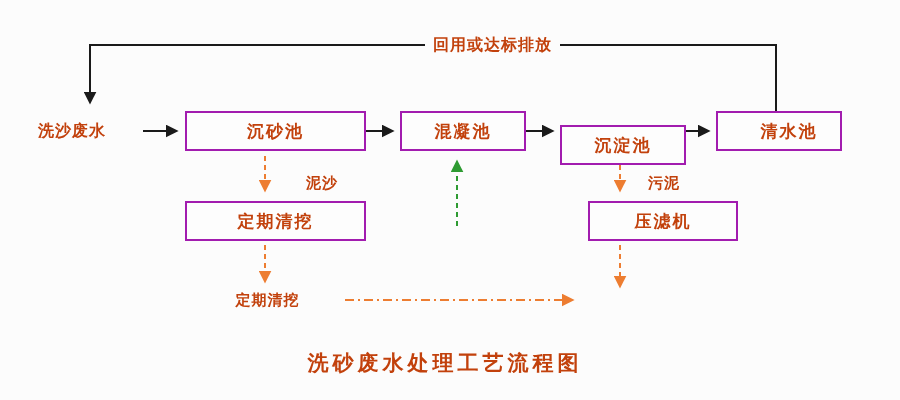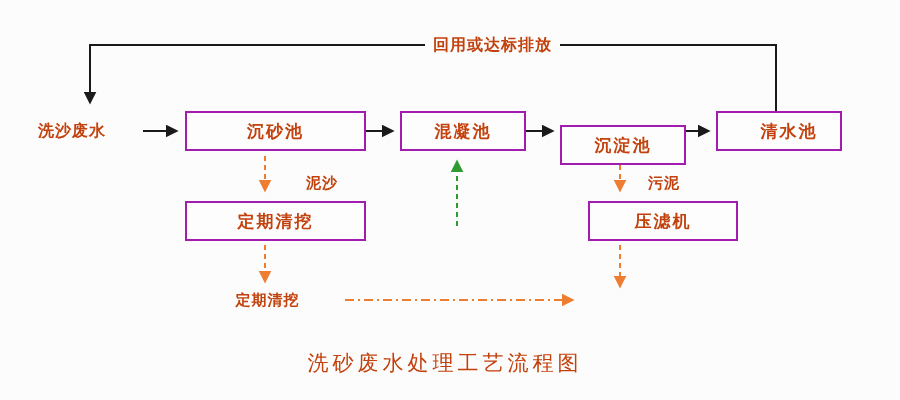--- a/index.html
+++ b/index.html
@@ -36,21 +36,21 @@
   .lbl-big { font-size: 16px; letter-spacing: 1px; }
   .lbl-mid { font-size: 15px; letter-spacing: 1px; }
   .lbl-sm  { font-size: 15px; letter-spacing: 1px; }
   #top-label {
     background: #fcfcfc;
     padding: 0 8px;
     line-height: 22px;
   }
   #diagram-title {
     font-size: 21px;
-    font-weight: normal;
+    font-weight: bold;
     letter-spacing: 4px;
     text-align: center;
   }
 </style>
 </head>
 <body>
 
 <div id="canvas">
 
   <svg id="wires" viewBox="0 0 900 400" xmlns="http://www.w3.org/2000/svg">

